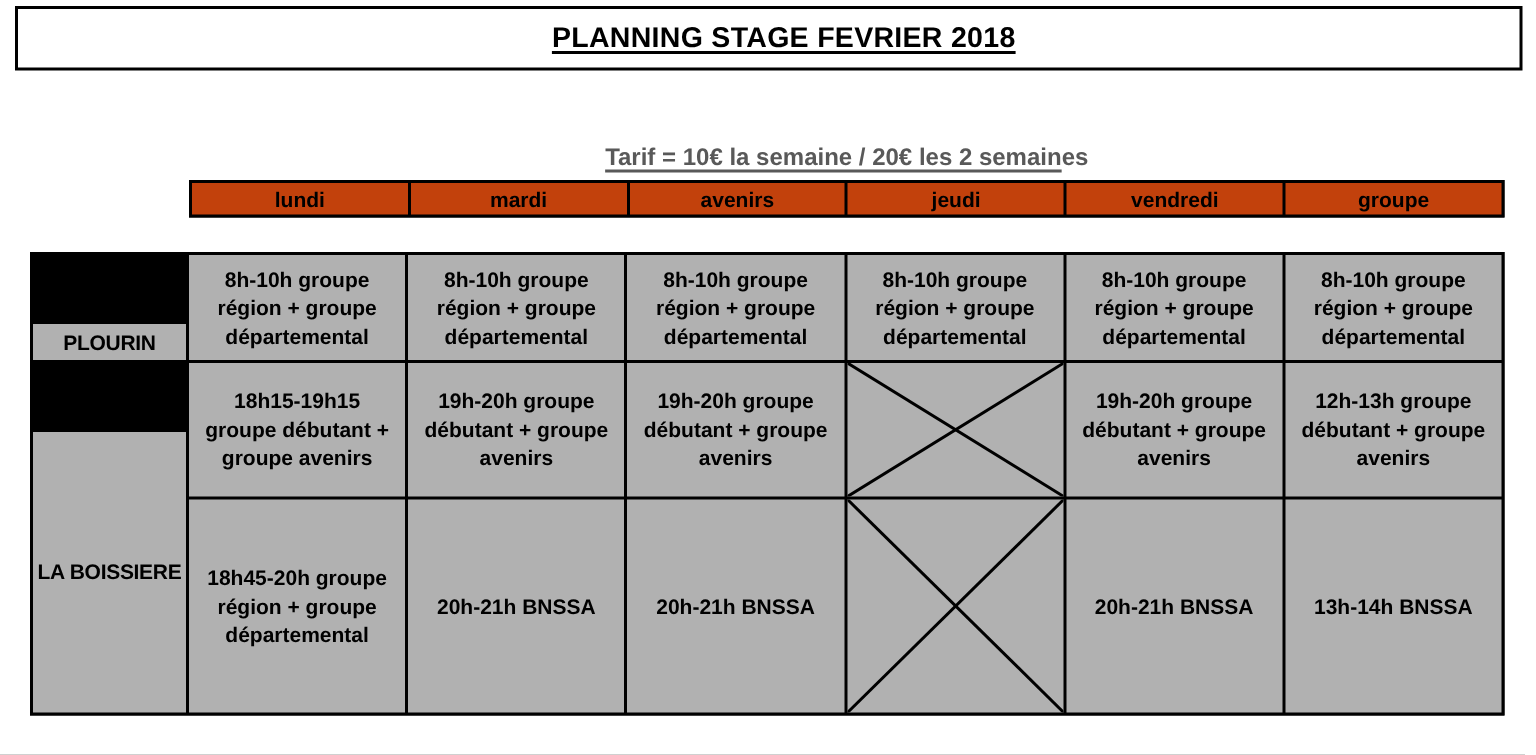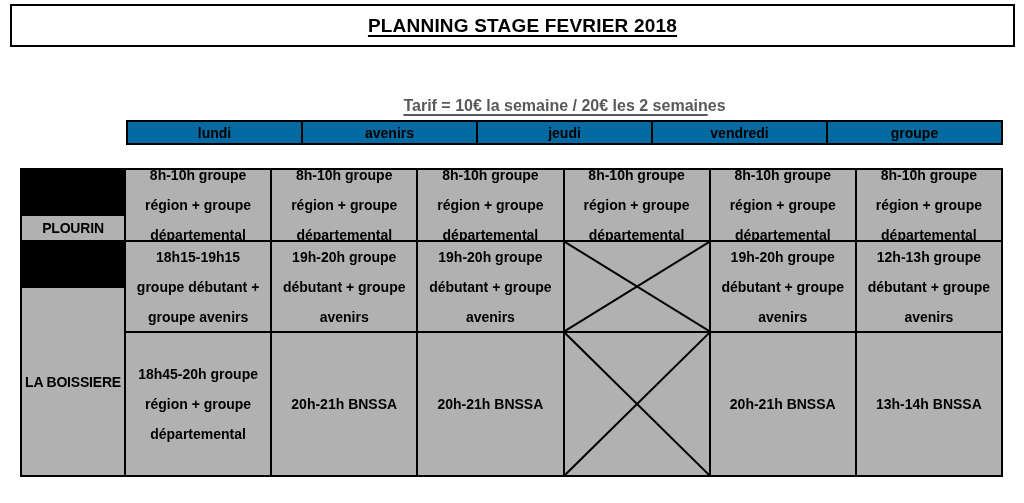--- a/index.html
+++ b/index.html
@@ -57,21 +57,21 @@
     position: absolute;
     left: 126px; top: 120px;
     width: 877px; height: 25px;
     display: flex;
     gap: 2px;
     background: #000;
     border: 2px solid #000;
   }
   .day {
     flex: 1 1 0;
-    background: #0369a1;
+    background: #c2410c;
     display: flex;
     align-items: center;
     justify-content: center;
     font-size: 14px;
   }
 
   
   .grid {
     position: absolute;
     left: 20px; top: 168px;
@@ -83,21 +83,21 @@
     background: #000;
     border: 2px solid #000;
   }
   .cell {
     background: #b1b1b1;
     display: flex;
     align-items: center;
     justify-content: center;
     text-align: center;
     font-size: 14px;
-    line-height: 30px;
+    line-height: 19px;
     white-space: pre-line;
     position: relative;
     padding: 1px 2px;
   }
   .cell.venue { font-size: 14px; letter-spacing: -0.2px; padding: 1px 0; margin-top: 46px; }
   .cell.span2 { grid-row: 2 / 4; grid-column: 1; }
   .x-mark {
     position: absolute;
     left: 0; top: 0;
     width: 100%; height: 100%;
@@ -115,20 +115,21 @@
 <div class="page">
 
   <div class="title-box">
     <span class="title">PLANNING STAGE FEVRIER 2018</span>
   </div>
 
   <div class="tarif"><span class="u">Tarif = 10€ la semaine / 20€ les 2 semain</span><span>es</span></div>
 
   <div class="days">
     <div class="day">lundi</div>
+    <div class="day">mardi</div>
     <div class="day">avenirs</div>
     <div class="day">jeudi</div>
     <div class="day">vendredi</div>
     <div class="day">groupe</div>
   </div>
 
   <div class="grid">
 
     <div class="cell venue">PLOURIN</div>
     <div class="cell">8h-10h groupe

